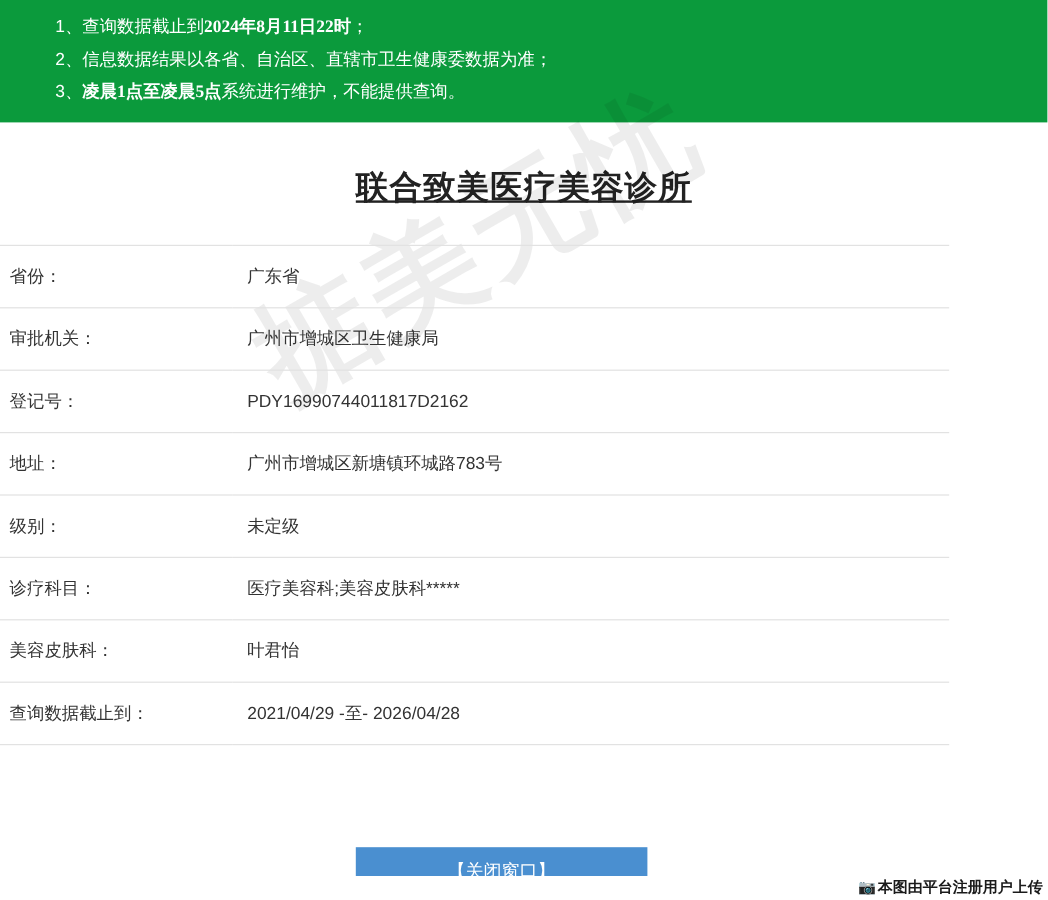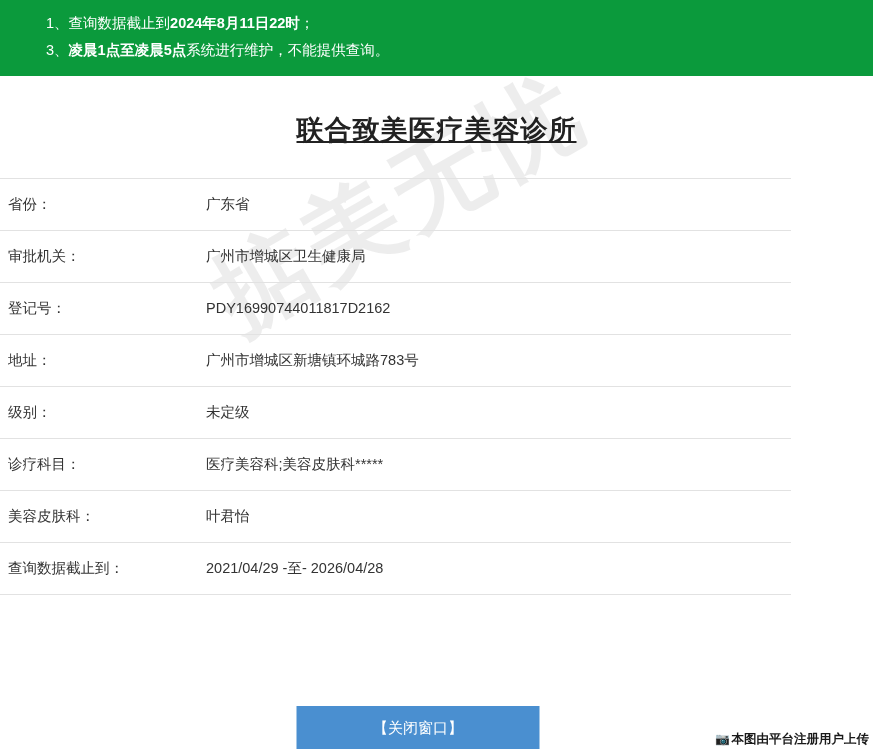--- a/index.html
+++ b/index.html
@@ -26,20 +26,21 @@
   }
   .notice-line {
     padding-left: 46px;
     white-space: nowrap;
   }
   .notice-line .num {
     letter-spacing: 0;
   }
   .notice-line b {
     font-weight: bold;
+    font-family: Liberation Serif, serif;
   }
 
   
   .doc-title {
     text-align: center;
     font-size: 27px;
     font-weight: bold;
     color: #222222;
     padding: 36px 0 30px 0;
     letter-spacing: 1px;
@@ -96,21 +97,21 @@
     bottom: 0;
     width: 873px;
     height: 44px;
   }
   .close-button {
     position: absolute;
     left: 418px;
     top: 0;
     transform: translateX(-50%);
     width: 243px;
-    height: 43px;
+    height: 24px;
     line-height: 40px;
     text-align: center;
     background: #4a8fd0;
     color: #ffffff;
     font-size: 15px;
     border: none;
     cursor: pointer;
     font-family: "Liberation Sans", sans-serif;
   }
   .upload-note {
@@ -127,20 +128,23 @@
     font-size: 12px;
     margin-right: 1px;
   }
 </style>
 </head>
 <body>
 
 <div class="notice-banner">
   <div class="notice-line">
     <span class="num">1、</span><span>查询数据截止到</span><b>2024年8月11日22时</b><span>；</span>
+  </div>
+  <div class="notice-line">
+    <span class="num">2、</span><span>信息数据结果以各省、自治区、直辖市卫生健康委数据为准；</span><b></b><span></span>
   </div>
   <div class="notice-line">
     <span class="num">3、</span><span></span><b>凌晨1点至凌晨5点</b><span>系统进行维护，不能提供查询。</span>
   </div>
 </div>
 
 <div class="doc-title">联合致美医疗美容诊所</div>
 
 <div class="watermark">掂美无忧</div>
 

